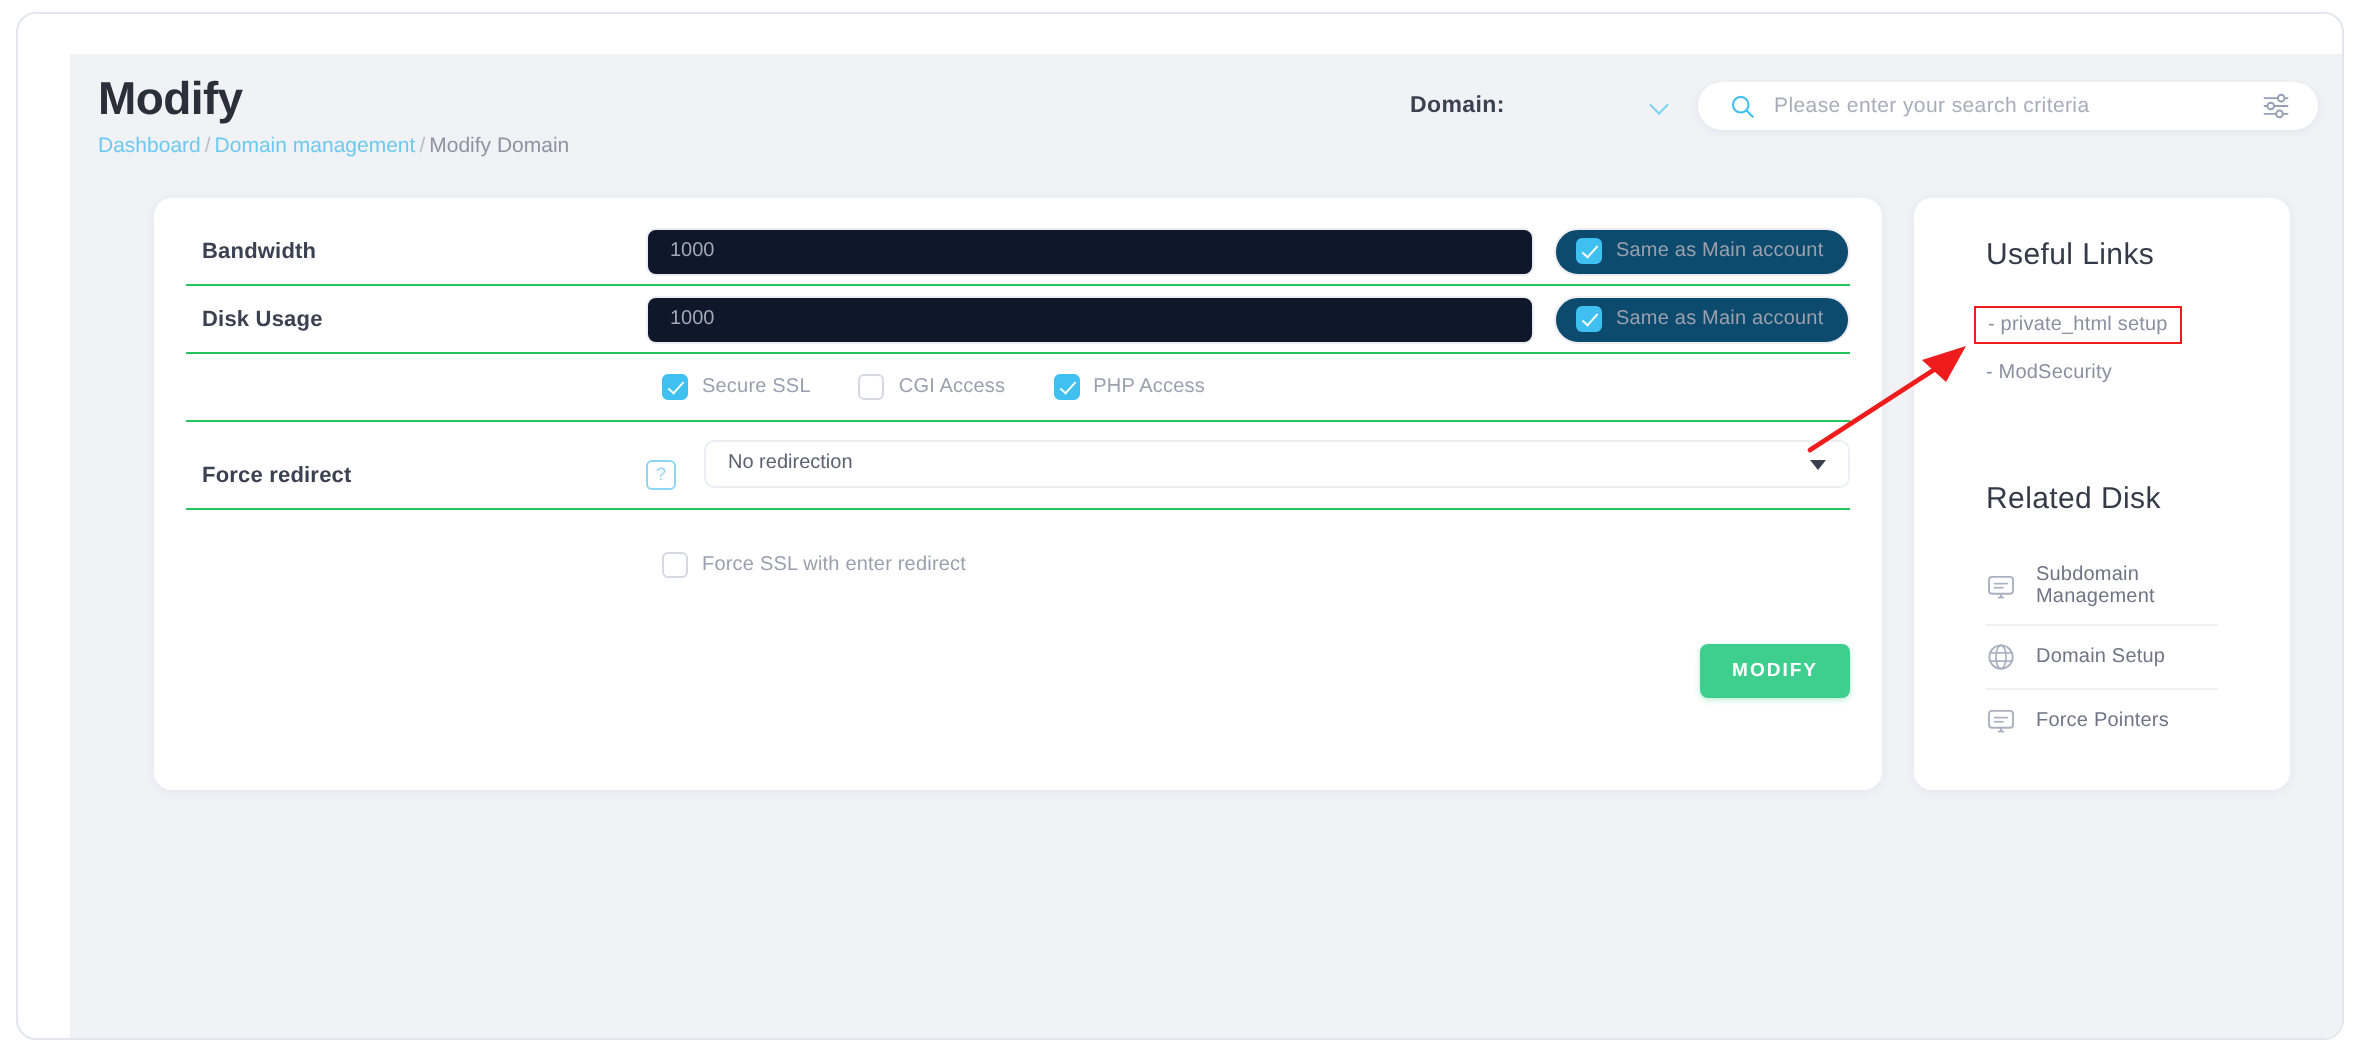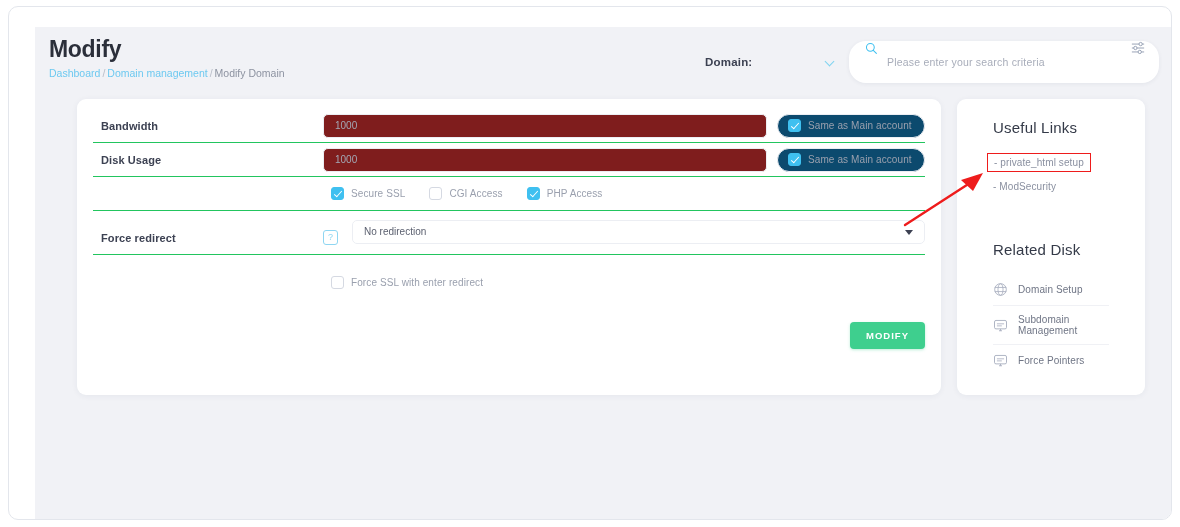--- a/index.html
+++ b/index.html
@@ -58,22 +58,22 @@
     margin-left: auto; width: 10px; height: 10px;
     position: relative;
   }
   .chev-down::after {
     content: ""; position: absolute; left: 1px; top: 1px;
     width: 6px; height: 6px;
     border-right: 1.6px solid #7fd3f0; border-bottom: 1.6px solid #7fd3f0;
     transform: rotate(45deg);
   }
   .search-box {
-    display: flex; 
-    width: 310px; height: 42px;
+    display: flex; align-items: center;
+    width: 310px; height: 24px;
     background: #ffffff;
     border-radius: 17px;
     padding: 0 14px 0 16px;
     box-shadow: 0 1px 4px rgba(40,50,80,0.07);
   }
   .search-icon { width: 13px; height: 13px; flex: 0 0 auto; margin-right: 9px; }
   .search-input {
     flex: 1 1 auto; border: none; outline: none;
     font-size: 10.5px; color: #6c7282;
     font-family: "Liberation Sans", sans-serif;
@@ -108,21 +108,21 @@
     padding-left: 8px;
   }
   .help-badge {
     width: 15px; height: 15px; flex: 0 0 auto;
     border: 1px solid #8fd6f2; border-radius: 3px;
     color: #8fd6f2; font-size: 9px; line-height: 13px;
     text-align: center; margin-right: 14px;
   }
   .text-input {
     flex: 1 1 auto; height: 24px;
-    background: #7f1d1d;
+    background: #0f172a;
     border: 1px solid #eceef3;
     border-radius: 5px;
     font-size: 10px; color: #a3a8b5;
     font-family: "Liberation Sans", sans-serif;
     padding: 0 11px; outline: none;
   }
   .text-input::placeholder { color: #a3a8b5; }
   .same-as {
     flex: 0 0 auto; width: 148px; height: 24px;
     margin-left: 10px;
@@ -352,40 +352,40 @@
     <div class="side-heading">Useful Links</div>
 
     <a href="#" class="link-item highlight">- private_html setup</a>
     <a href="#" class="link-item last">- ModSecurity</a>
 
     <div class="side-heading second">Related Disk</div>
 
     <a href="#" class="rel-item">
       <span class="rel-icon">
         <svg viewBox="0 0 16 16" width="15" height="15">
-          <circle cx="8" cy="8" r="6.2" fill="none" stroke="#aab0c0" stroke-width="1"></circle>
-          <ellipse cx="8" cy="8" rx="2.7" ry="6.2" fill="none" stroke="#aab0c0" stroke-width="0.9"></ellipse>
-          <line x1="1.9" y1="5.8" x2="14.1" y2="5.8" stroke="#aab0c0" stroke-width="0.9"></line>
-          <line x1="1.9" y1="10.2" x2="14.1" y2="10.2" stroke="#aab0c0" stroke-width="0.9"></line>
-        </svg>
-      </span>
-      <span class="rel-text">Domain Setup</span>
-    </a>
-
-    <a href="#" class="rel-item">
-      <span class="rel-icon">
-        <svg viewBox="0 0 16 16" width="15" height="15">
           <rect x="1.6" y="2.6" width="12.8" height="9" rx="1.6" fill="none" stroke="#aab0c0" stroke-width="1"></rect>
           <line x1="4.2" y1="6.2" x2="11.8" y2="6.2" stroke="#aab0c0" stroke-width="0.9"></line>
           <line x1="4.2" y1="8.4" x2="9.4" y2="8.4" stroke="#aab0c0" stroke-width="0.9"></line>
           <line x1="6.4" y1="13.6" x2="9.6" y2="13.6" stroke="#aab0c0" stroke-width="1"></line>
           <line x1="8" y1="11.6" x2="8" y2="13.6" stroke="#aab0c0" stroke-width="1"></line>
         </svg>
       </span>
       <span class="rel-text">Subdomain Management</span>
+    </a>
+
+    <a href="#" class="rel-item">
+      <span class="rel-icon">
+        <svg viewBox="0 0 16 16" width="15" height="15">
+          <circle cx="8" cy="8" r="6.2" fill="none" stroke="#aab0c0" stroke-width="1"></circle>
+          <ellipse cx="8" cy="8" rx="2.7" ry="6.2" fill="none" stroke="#aab0c0" stroke-width="0.9"></ellipse>
+          <line x1="1.9" y1="5.8" x2="14.1" y2="5.8" stroke="#aab0c0" stroke-width="0.9"></line>
+          <line x1="1.9" y1="10.2" x2="14.1" y2="10.2" stroke="#aab0c0" stroke-width="0.9"></line>
+        </svg>
+      </span>
+      <span class="rel-text">Domain Setup</span>
     </a>
 
     <a href="#" class="rel-item last">
       <span class="rel-icon">
         <svg viewBox="0 0 16 16" width="15" height="15">
           <rect x="1.6" y="2.6" width="12.8" height="9" rx="1.6" fill="none" stroke="#aab0c0" stroke-width="1"></rect>
           <line x1="4.2" y1="6.2" x2="11.8" y2="6.2" stroke="#aab0c0" stroke-width="0.9"></line>
           <line x1="4.2" y1="8.4" x2="9.4" y2="8.4" stroke="#aab0c0" stroke-width="0.9"></line>
           <line x1="6.4" y1="13.6" x2="9.6" y2="13.6" stroke="#aab0c0" stroke-width="1"></line>
           <line x1="8" y1="11.6" x2="8" y2="13.6" stroke="#aab0c0" stroke-width="1"></line>

